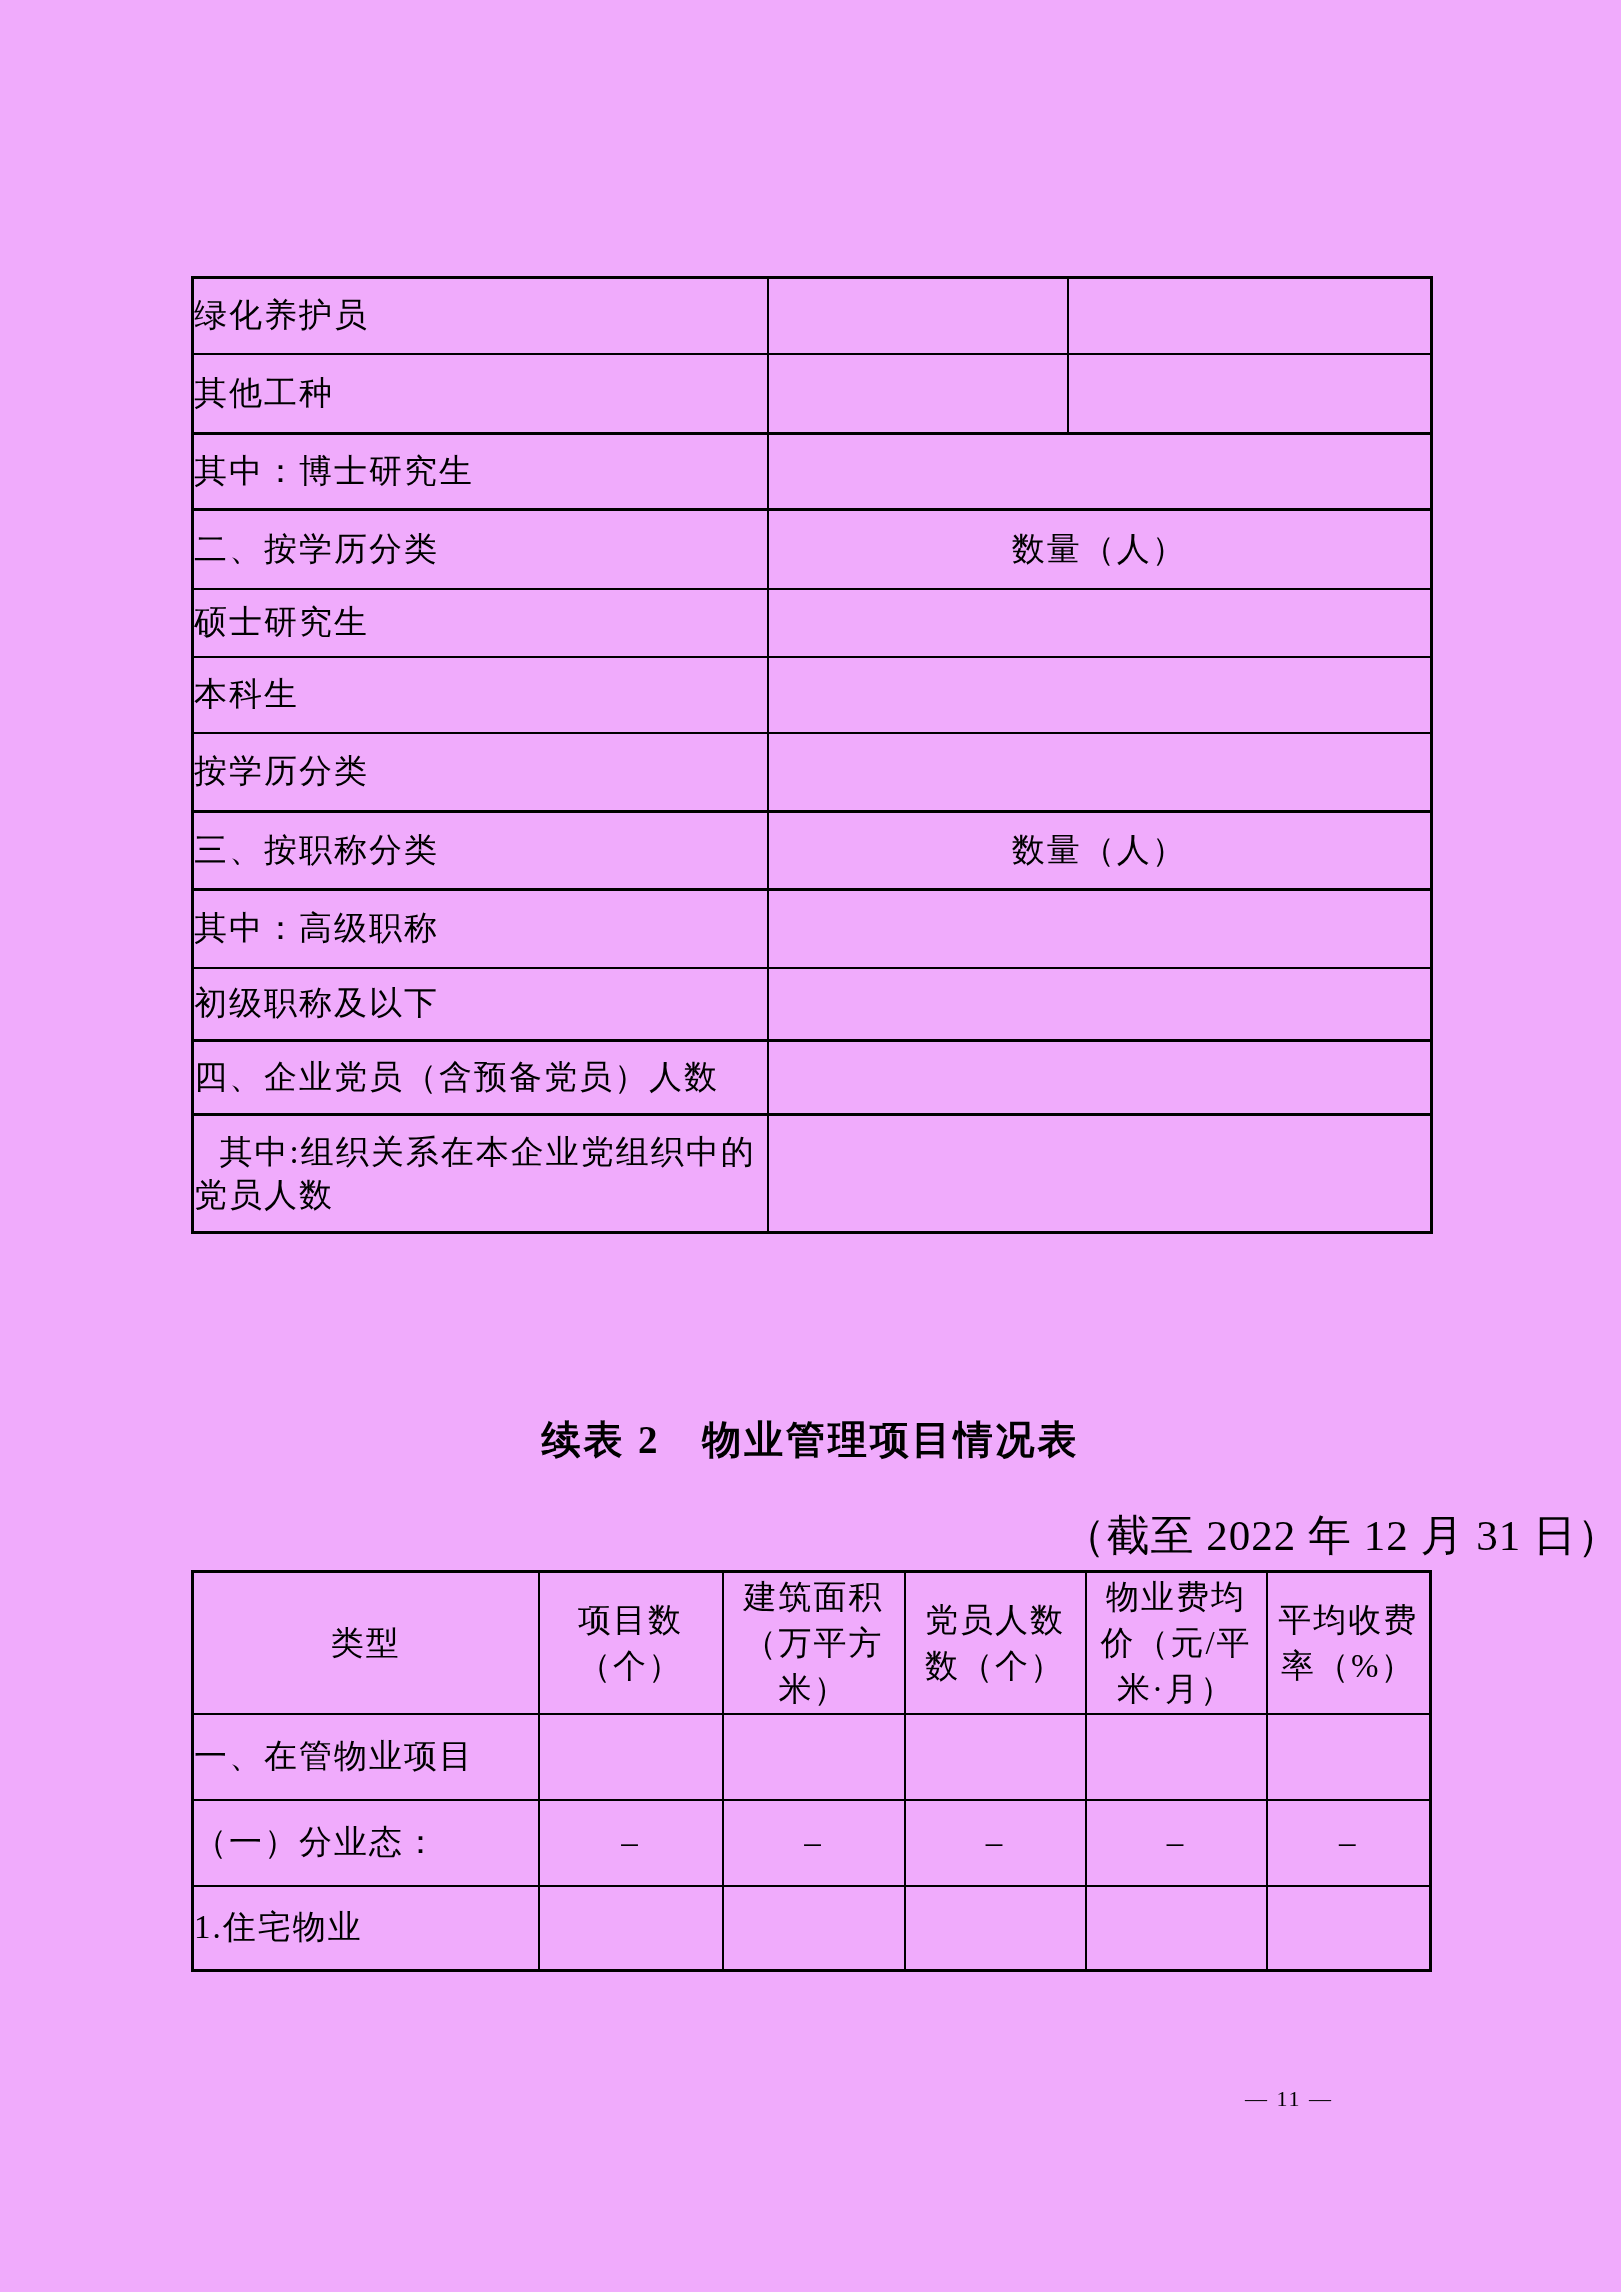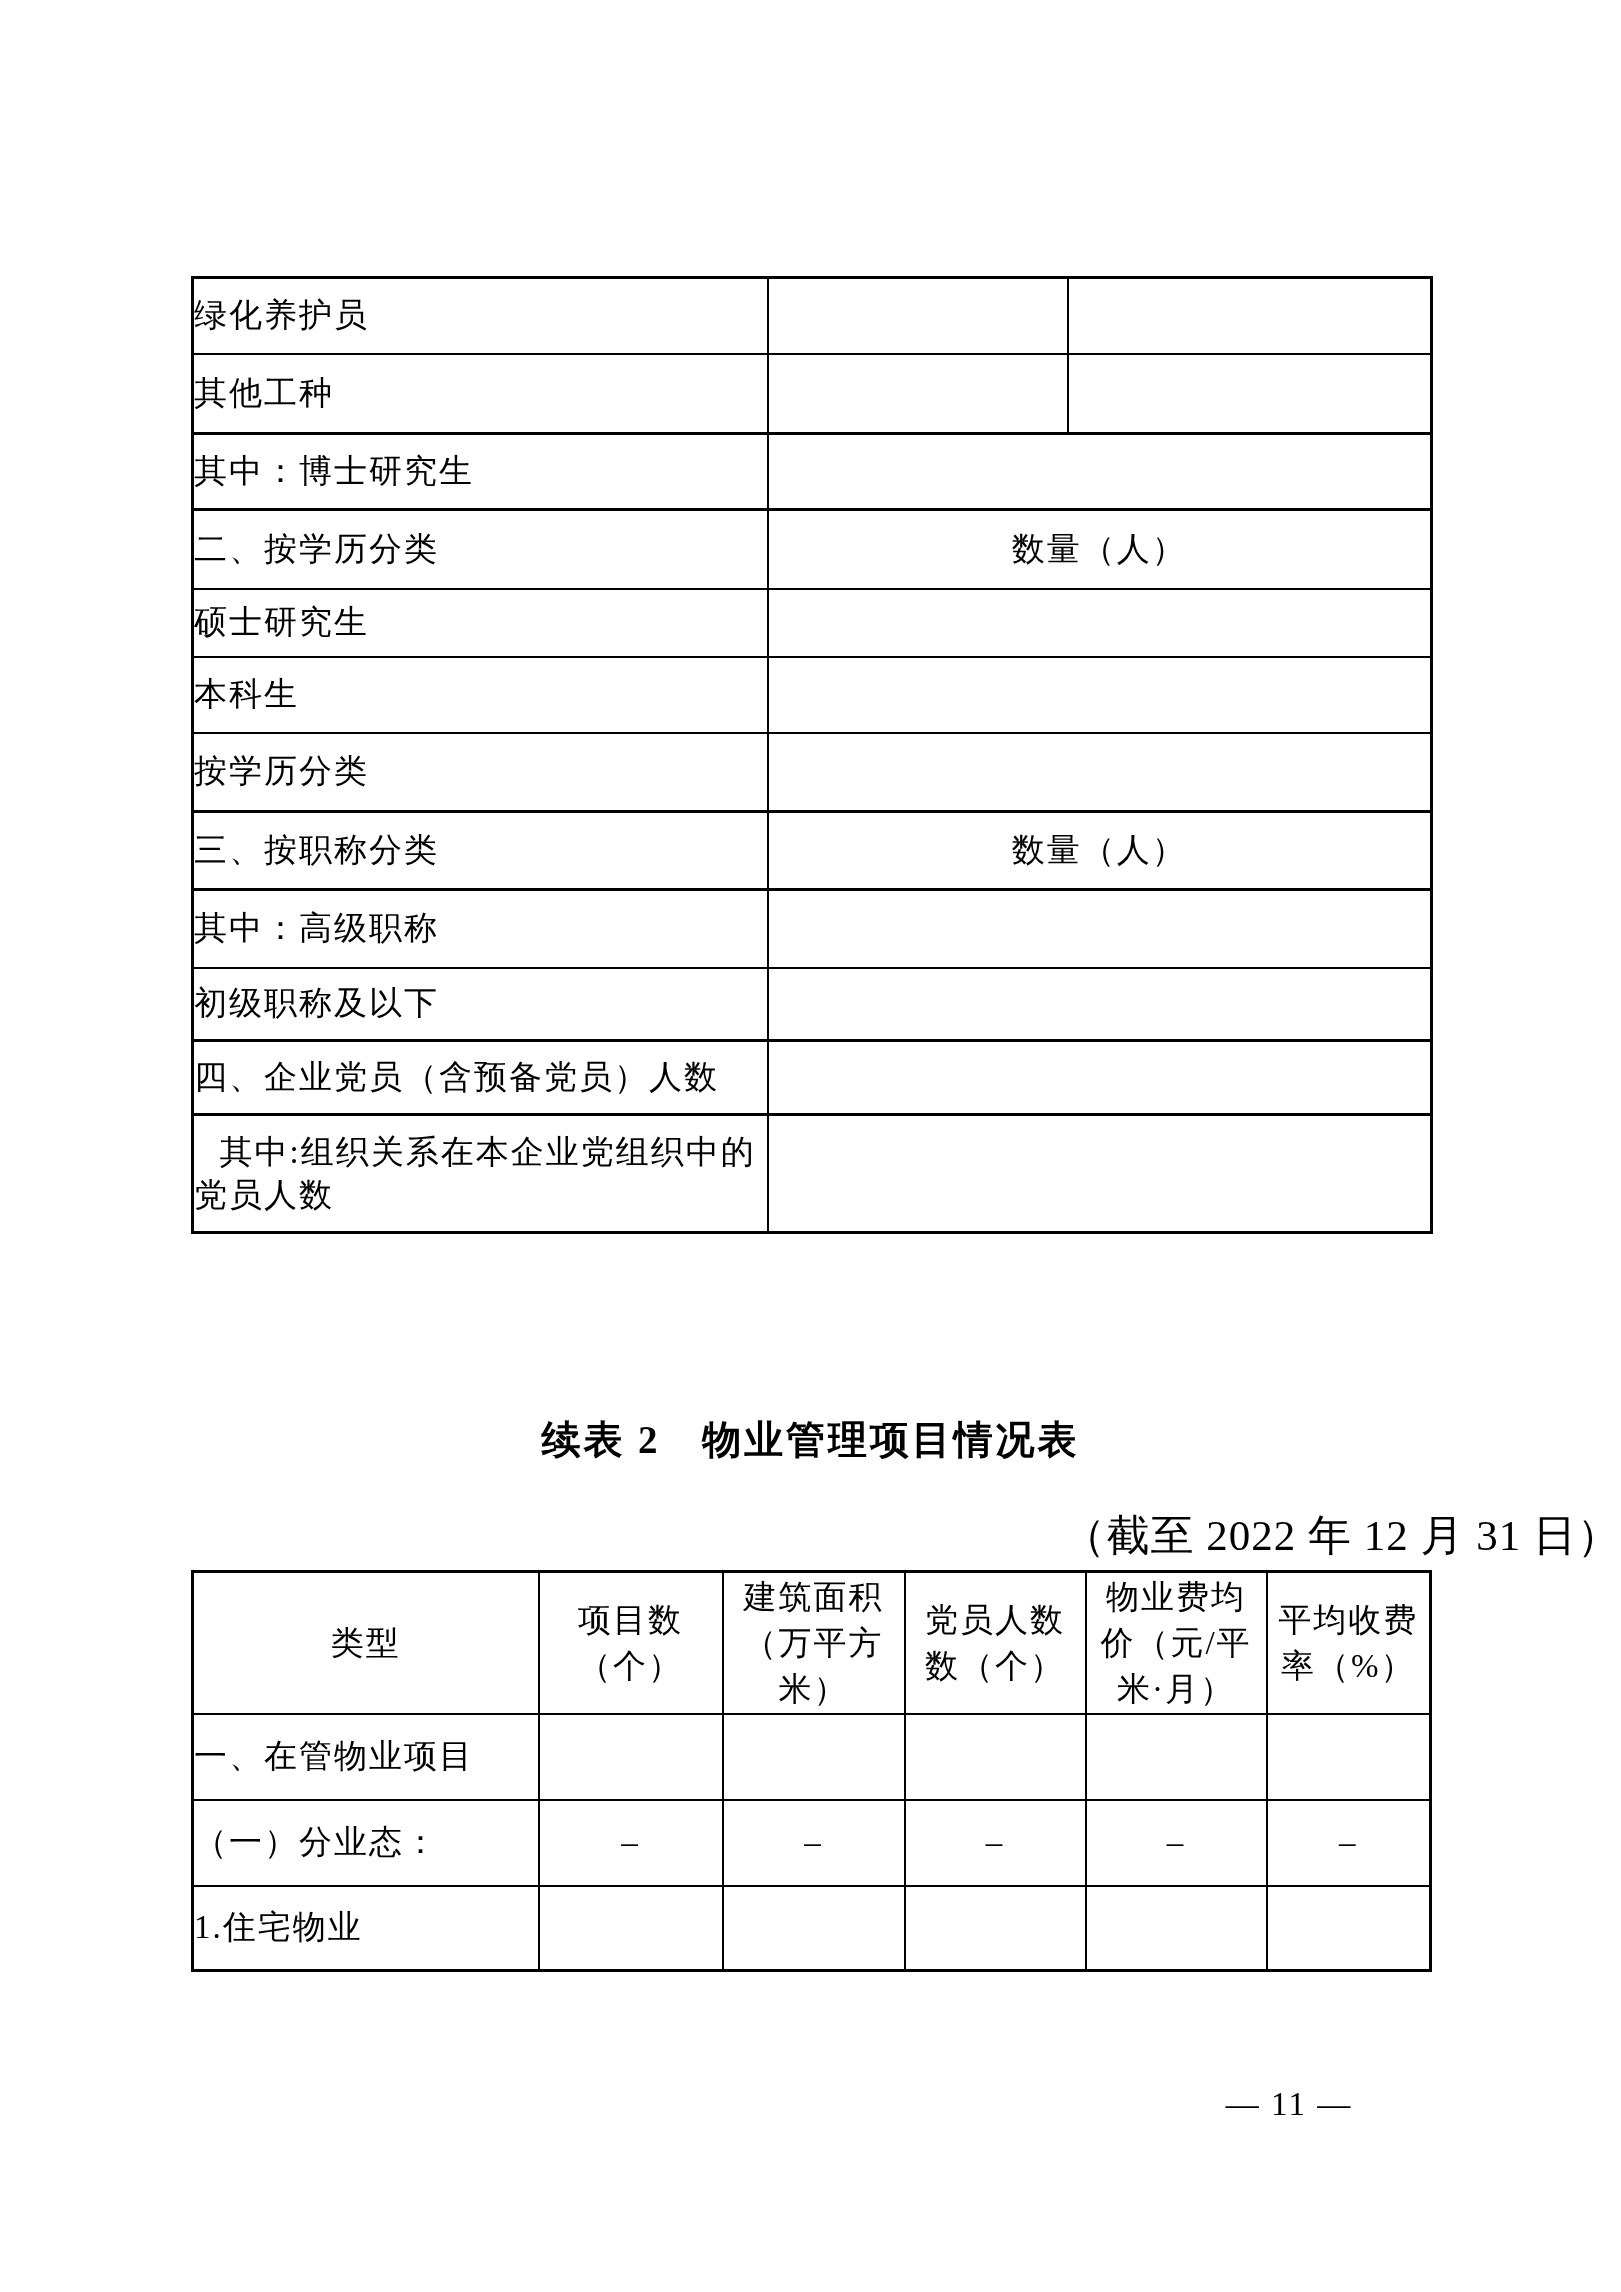--- a/index.html
+++ b/index.html
@@ -1,20 +1,20 @@
 <!DOCTYPE html>
 <html><head>
 <meta charset="utf-8">
 <style>
   html,body { margin:0; padding:0; background:#888; }
   .page {
     position:relative;
     width:1621px; height:2293px;
     margin:0 auto;
-    background:#ffffff;
+    background:#f0abfc;
     font-family:"Liberation Serif","DejaVu Serif",serif;
     color:#000000;
     font-size:33px;
     overflow:hidden;
   }
 
   
   table.t1 {
     position:absolute; left:191px; top:276px;
     width:1239px;
@@ -78,21 +78,21 @@
     white-space:pre-line;
     line-height:46px;
     vertical-align:middle;
   }
   table.t2 td.ctr { text-align:center; }
 
   
   .page-number {
     position:absolute; top:2086px; left:1201px; width:176px;
     text-align:center;
-    font-size:33px;
+    font-size:22px;
     letter-spacing:2px;
   }
 </style>
 </head>
 <body>
 
 <div class="page">
 
   <table class="t1">
     <colgroup>

